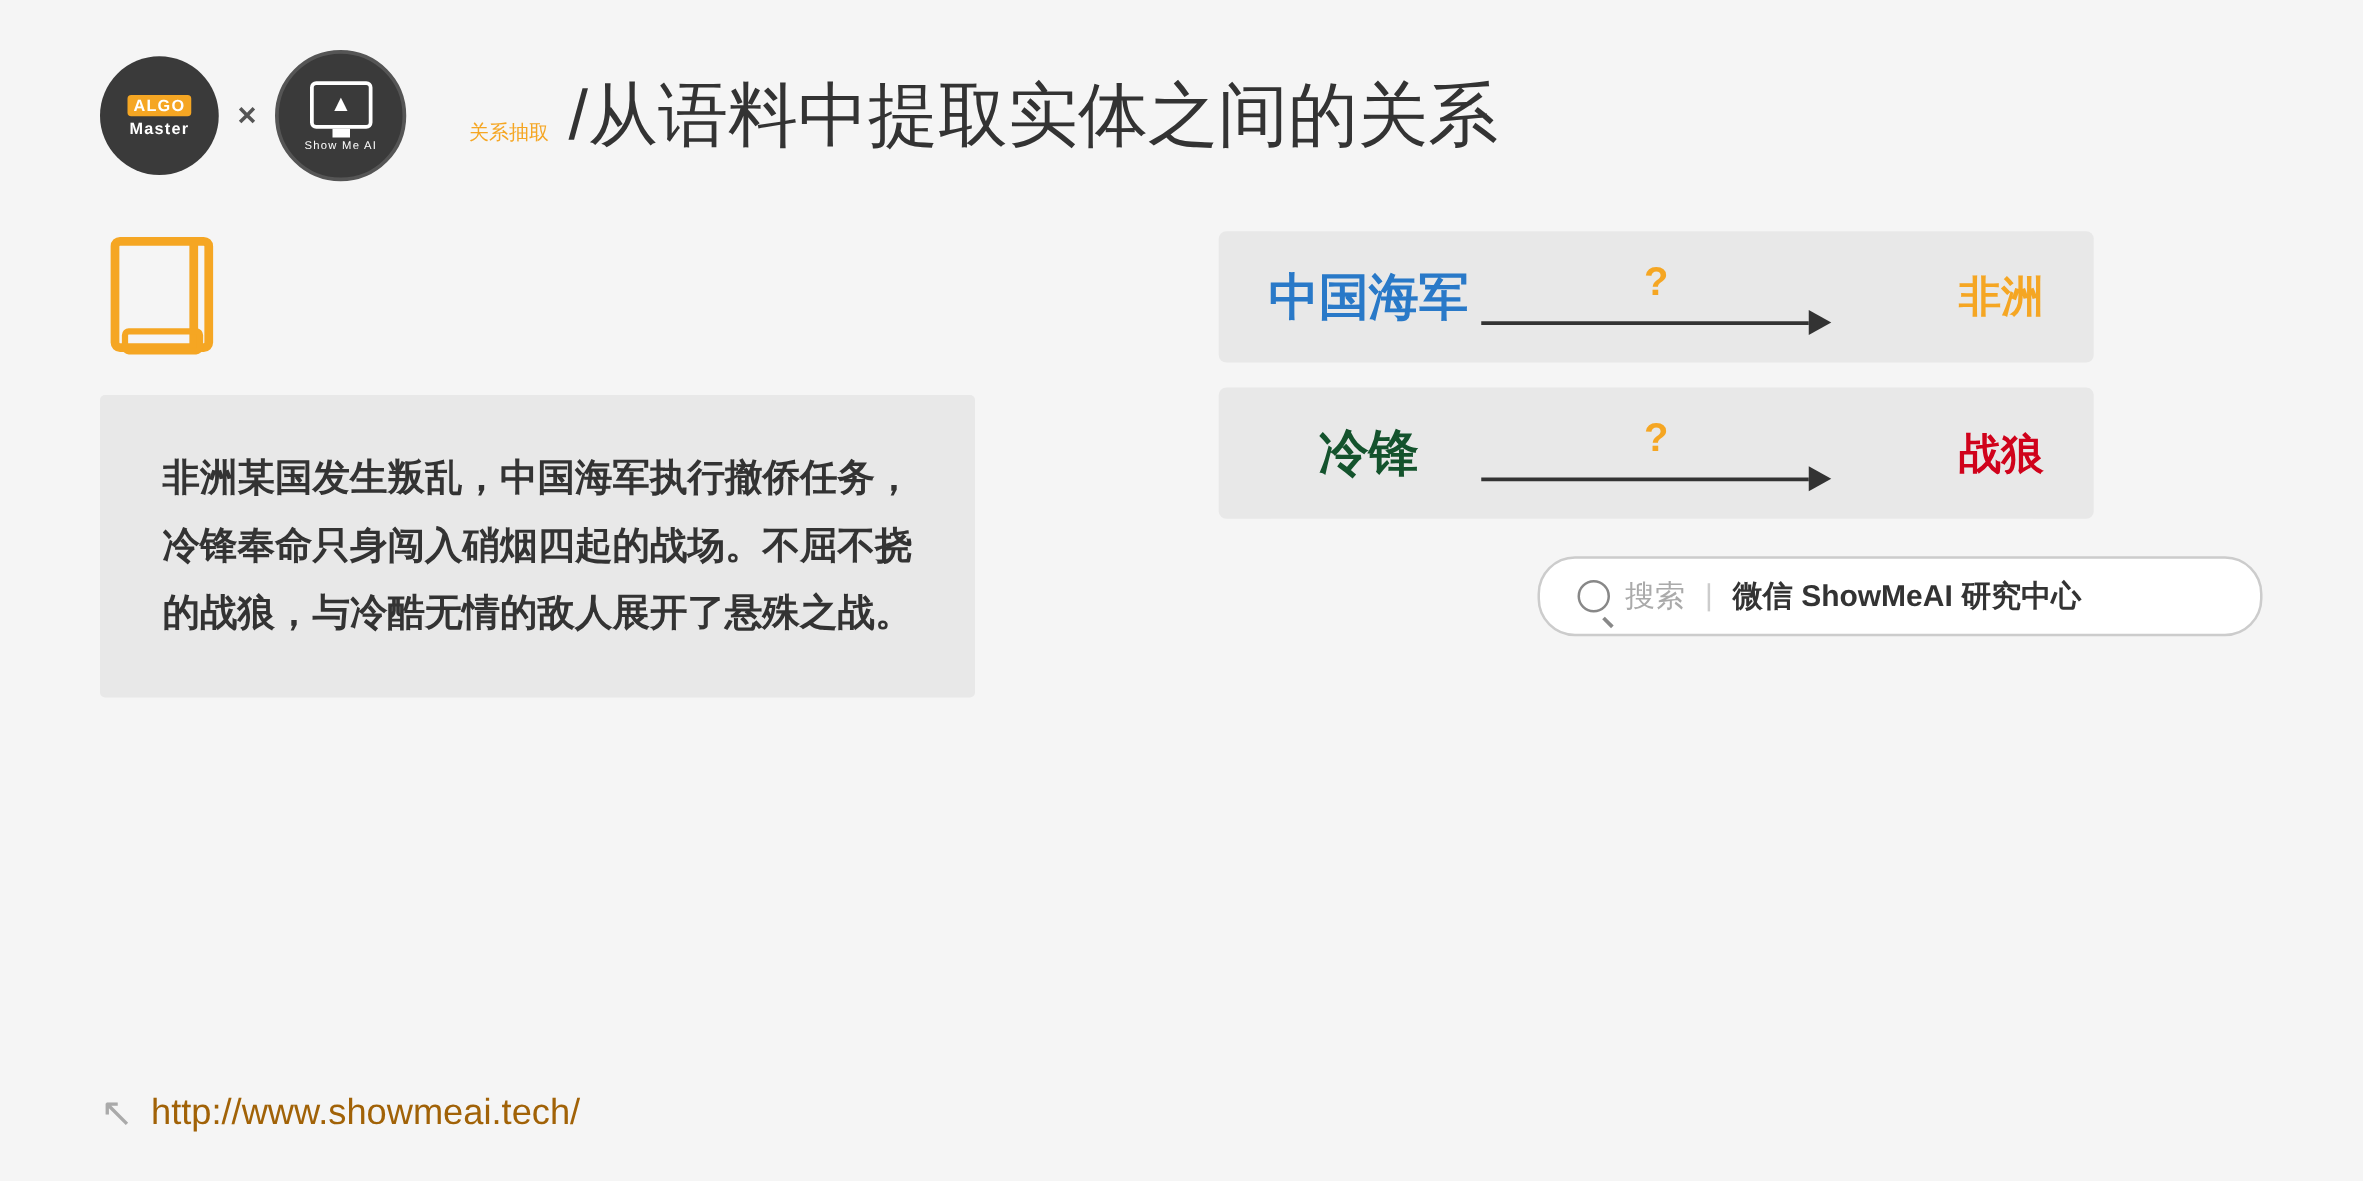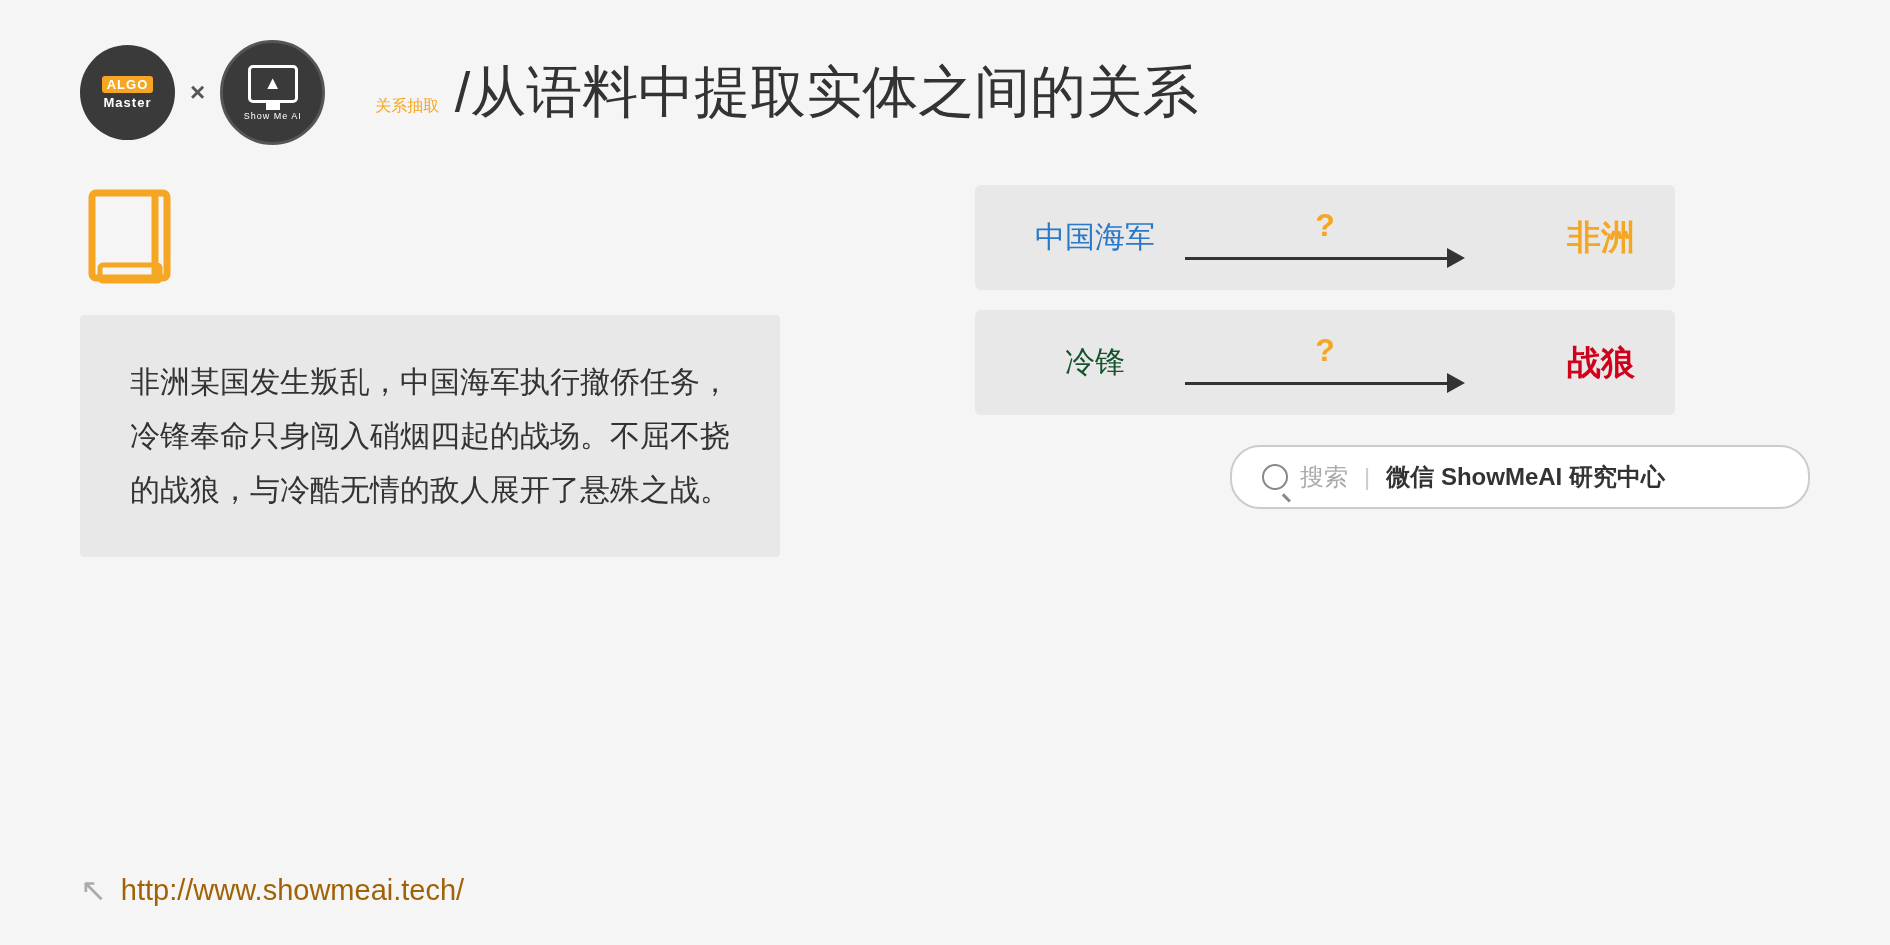--- a/index.html
+++ b/index.html
@@ -156,20 +156,21 @@
       display: flex;
       gap: 60px;
       align-items: flex-start;
       margin-top: 10px;
     }
 
     
     .left-panel {
       flex: 1;
       max-width: 700px;
+      font-weight: bold;
     }
 
     .book-icon-wrapper {
       margin-bottom: 16px;
     }
 
     .book-icon {
       width: 110px;
       height: 110px;
     }
@@ -198,22 +199,22 @@
       align-items: center;
       gap: 0;
       background: #e8e8e8;
       border-radius: 6px;
       padding: 22px 40px;
       width: 700px;
       justify-content: space-between;
     }
 
     .entity-left {
-      font-size: 30px;
-      font-weight: 400;
+      font-size: 40px;
+      font-weight: 700;
       min-width: 160px;
       text-align: center;
     }
 
     .entity-left.blue { color: #2979c8; }
     .entity-left.red { color: #14532d; }
 
     .arrow-area {
       display: flex;
       flex-direction: column;

